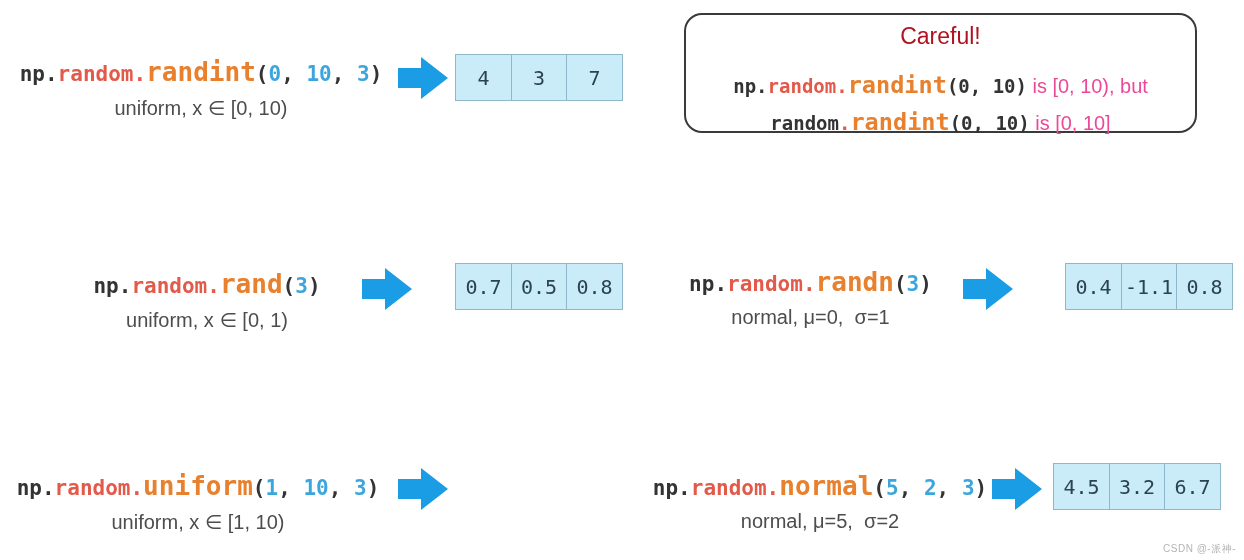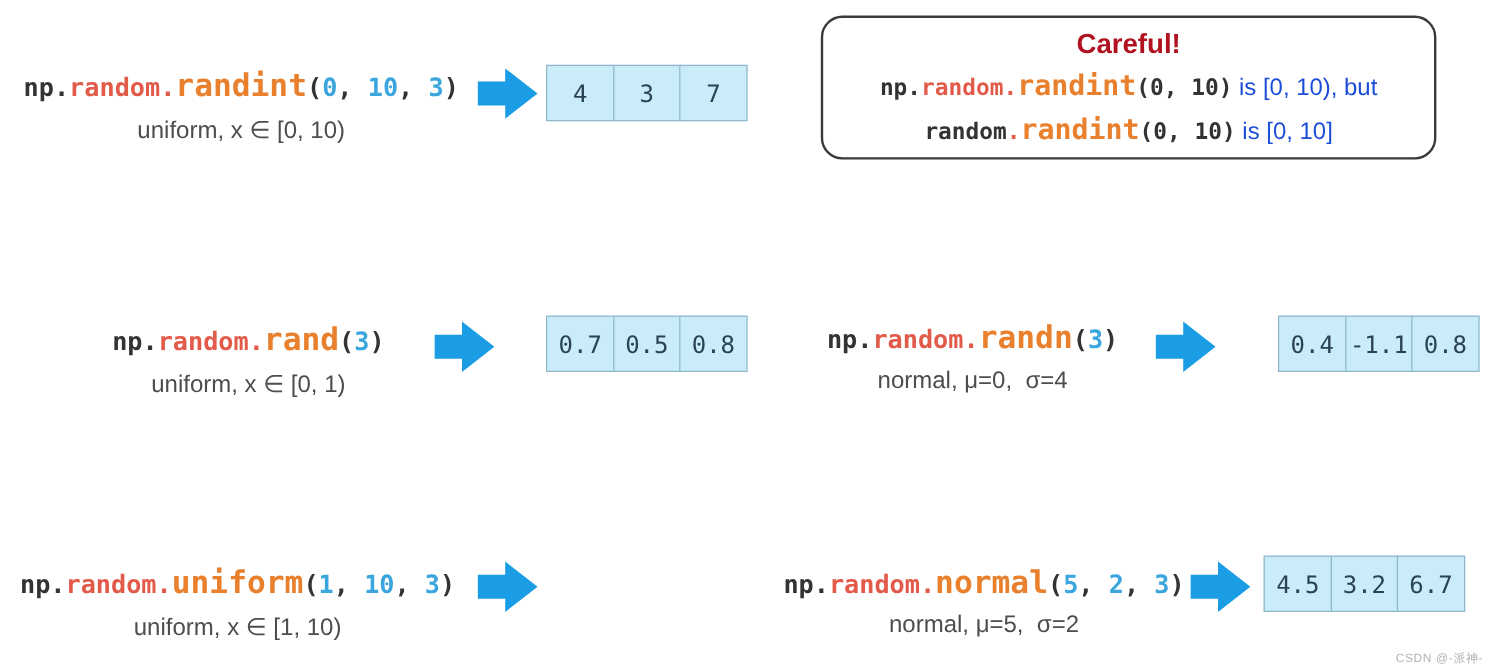--- a/index.html
+++ b/index.html
@@ -19,21 +19,21 @@
   .subtitle{
     margin-top:7px; font-size:20px; color:var(--subtitle_text,#4d4d4d);
     white-space:pre;
   }
   
   .tok-dark   {color:var(--code_dark,#333);   font-weight:bold;}
   .tok-module {color:var(--code_module,#e25a49); font-weight:bold;}
   .tok-fname  {color:var(--code_fname,#e8802d); font-weight:bold; font-size:1.24em;}
   .tok-num    {color:var(--code_number,#3ba6de); font-weight:bold;}
   .tok-text   {font-family:"Liberation Sans","DejaVu Sans",sans-serif;
-               color:#1d4ed8; font-weight:400; font-size:1.05em;text-align:right;}
+               color:#ec4899; font-weight:400; font-size:1.05em;text-align:right;}
   
   .array{display:flex;}
   .cell{
     width:57px; height:47px; box-sizing:border-box;
     background:var(--cell_bg,#c9ecf8);
     border:1.5px solid var(--cell_border,#8fb7c9);
     margin-left:-1.5px;
     display:flex; align-items:center; justify-content:center;
     font-family:"DejaVu Sans Mono","Liberation Mono",monospace;
     font-size:20px; color:var(--cell_text,#2b4252);
@@ -42,22 +42,22 @@
   
   .arrow svg{display:block;}
   .arrow polygon{fill:var(--arrow,#1b9de5);}
   
   #careful-box{
     left:684px; top:13px; width:513px; height:120px; box-sizing:border-box;
     border:2px solid var(--careful_border,#3a3a3a); border-radius:18px;
     background:#fff; text-align:center; padding-top:8px;
   }
   #careful-title{
-    font-size:23px; font-weight:bold; color:var(--careful_title,#b01220);
-    margin-bottom:3px;
+    font-size:23px; font-weight:normal; color:var(--careful_title,#b01220);
+    margin-bottom:17px;
   }
   .careful-line{
     display:flex; justify-content:center; align-items:baseline;
     white-space:pre; font-family:"DejaVu Sans Mono","Liberation Mono",monospace;
     font-size:19px; line-height:1.55;
   }
   
   #watermark{
     right:8px; bottom:4px; font-size:10px; letter-spacing:.5px;
     color:var(--watermark,#b4b4b4);
@@ -99,21 +99,21 @@
       </svg>
   </div>
   <div class="abs array" style="left:455px; top:263px;justify-content:flex-end;">
     <div class="cell">0.7</div>
     <div class="cell">0.5</div>
     <div class="cell">0.8</div>
   </div>
 
   <div class="abs fn-group" style="left:663px; top:266px; width:295px;">
     <div class="fn-code"><span class="tok-dark">np.</span><span class="tok-module">random.</span><span class="tok-fname">randn</span><span class="tok-dark">(</span><span class="tok-num">3</span><span class="tok-dark">)</span></div>
-    <div class="subtitle">normal, μ=0,  σ=4</div>
+    <div class="subtitle">normal, μ=0,  σ=1</div>
   </div>
   <div class="abs arrow" style="left:963px; top:266px;">
     <svg width="50" height="46" viewBox="0 0 50 46">
         <polygon points="0,13 23,13 23,2 50,23 23,44 23,33 0,33"></polygon>
       </svg>
   </div>
   <div class="abs array" style="left:1053px; top:263px;padding-left:12px;">
     <div class="cell">0.4</div>
     <div class="cell">-1.1</div>
     <div class="cell">0.8</div>

